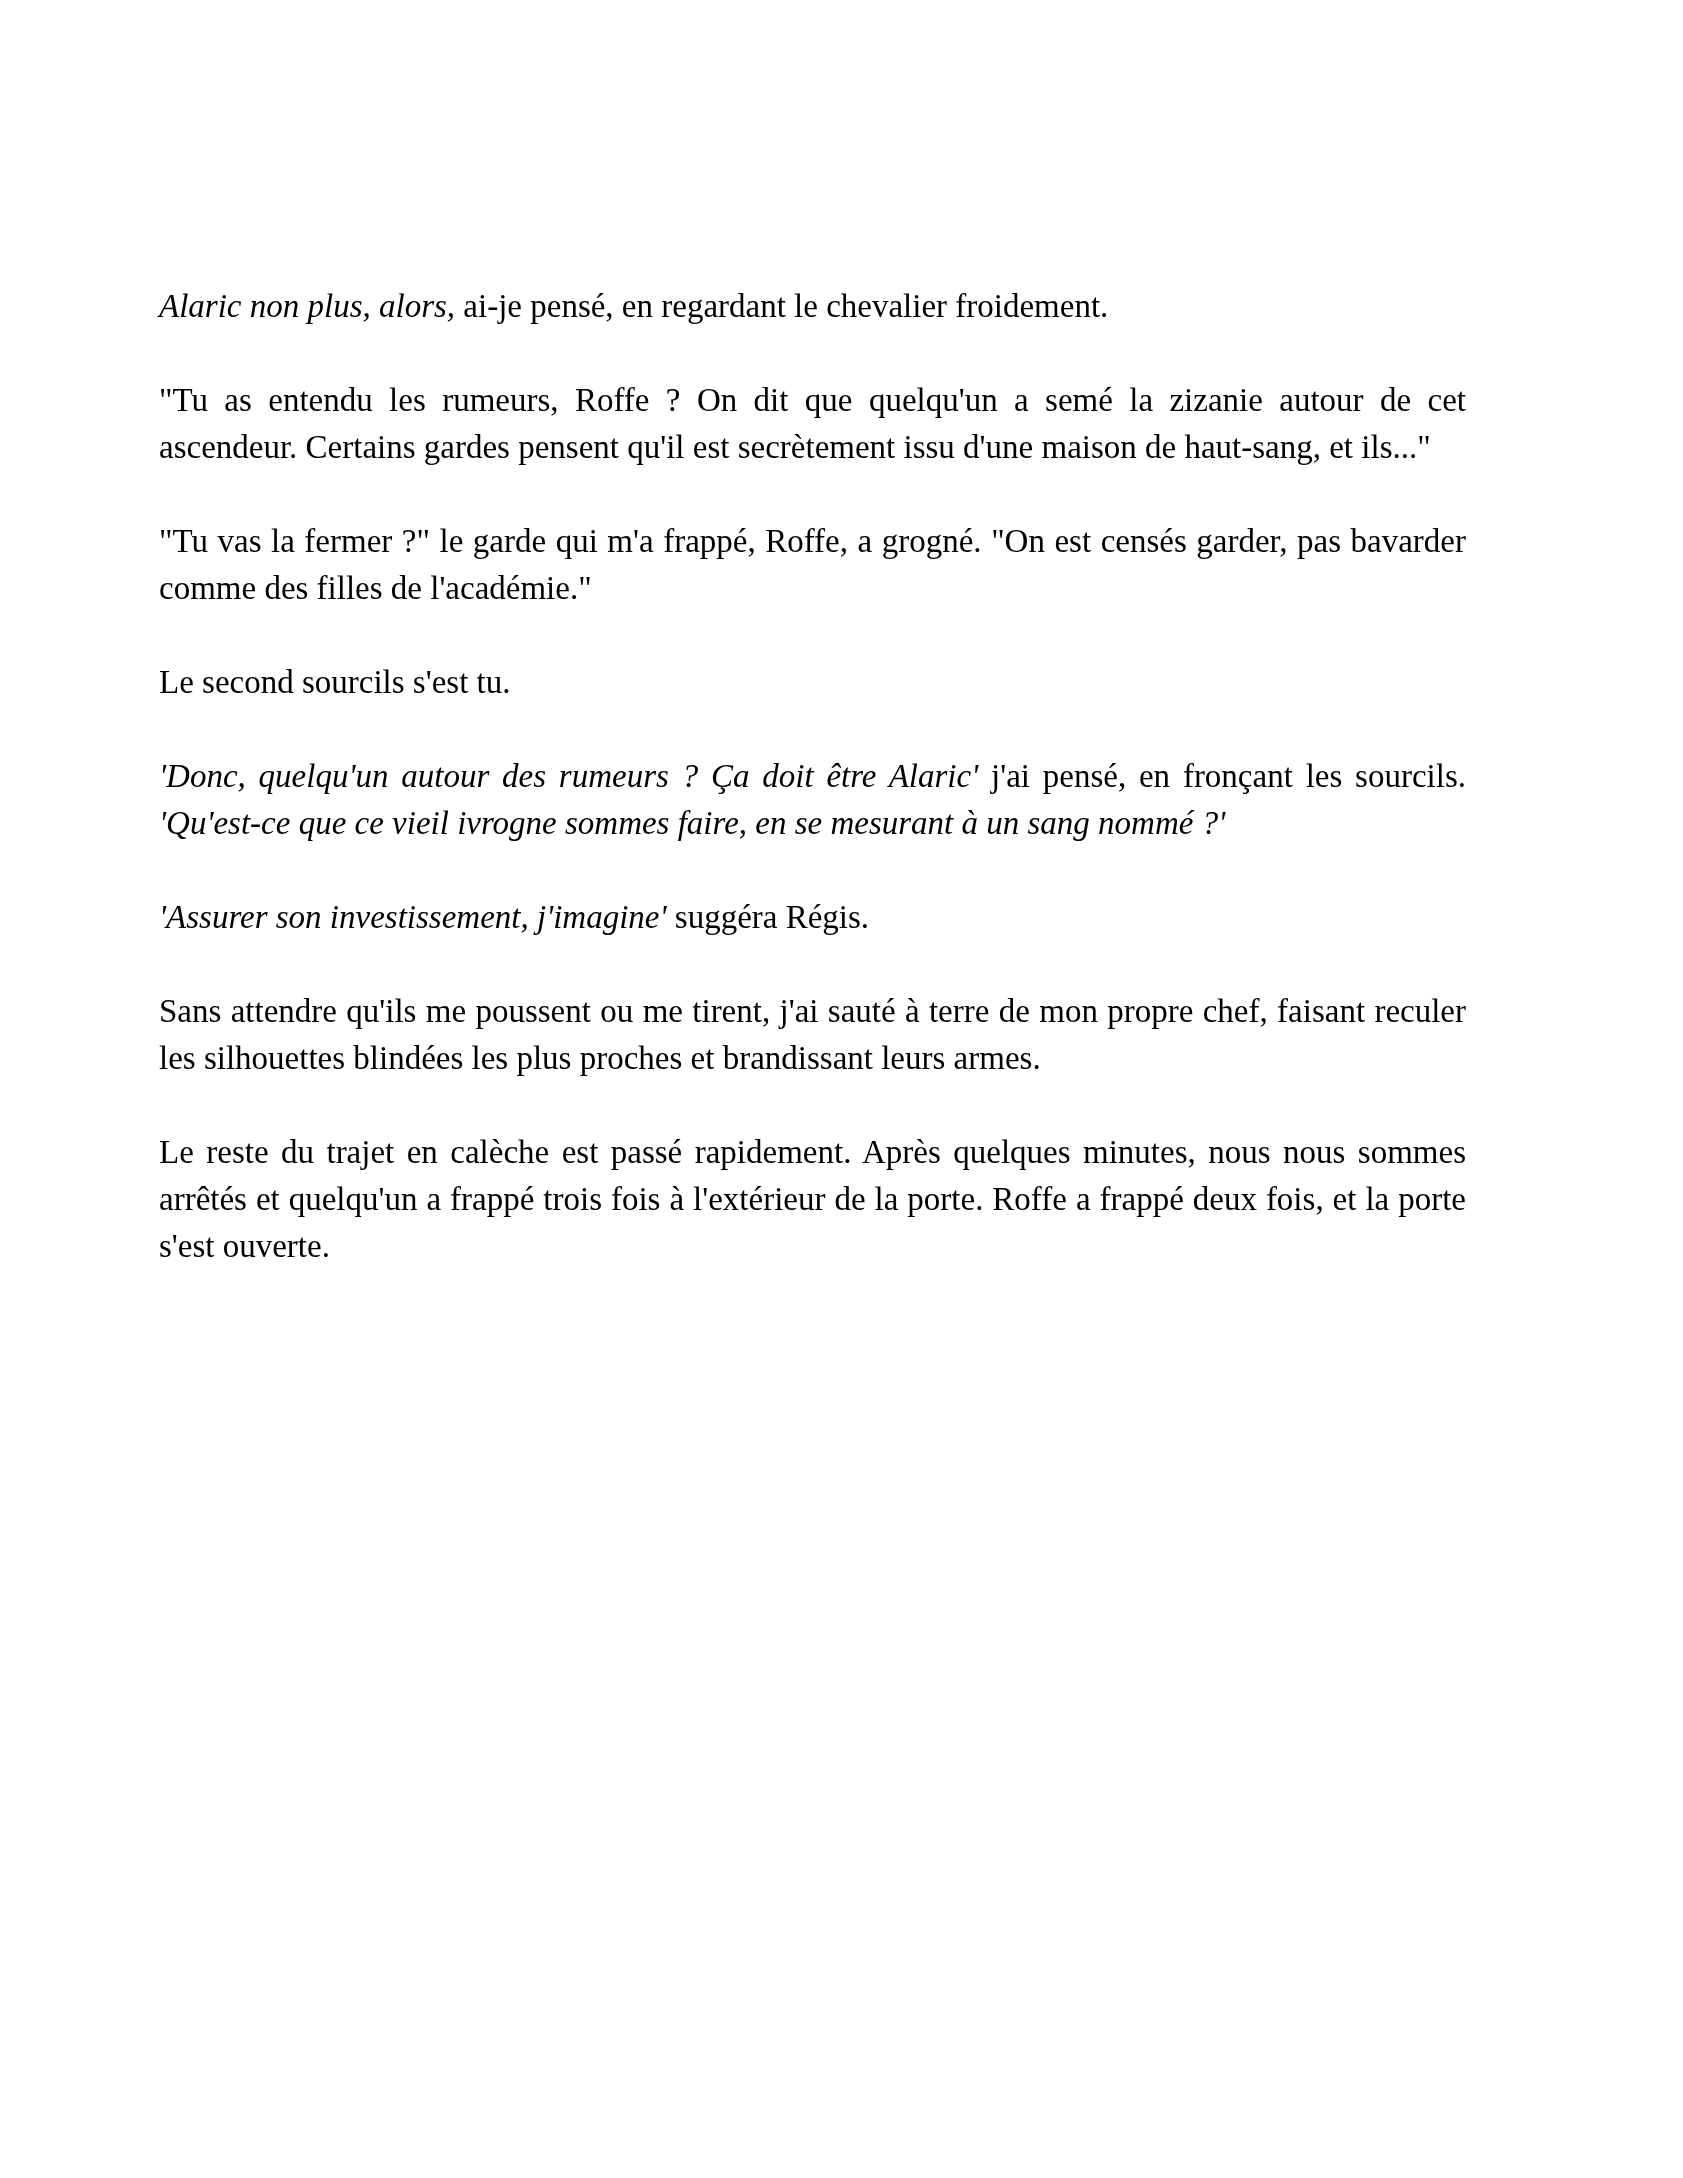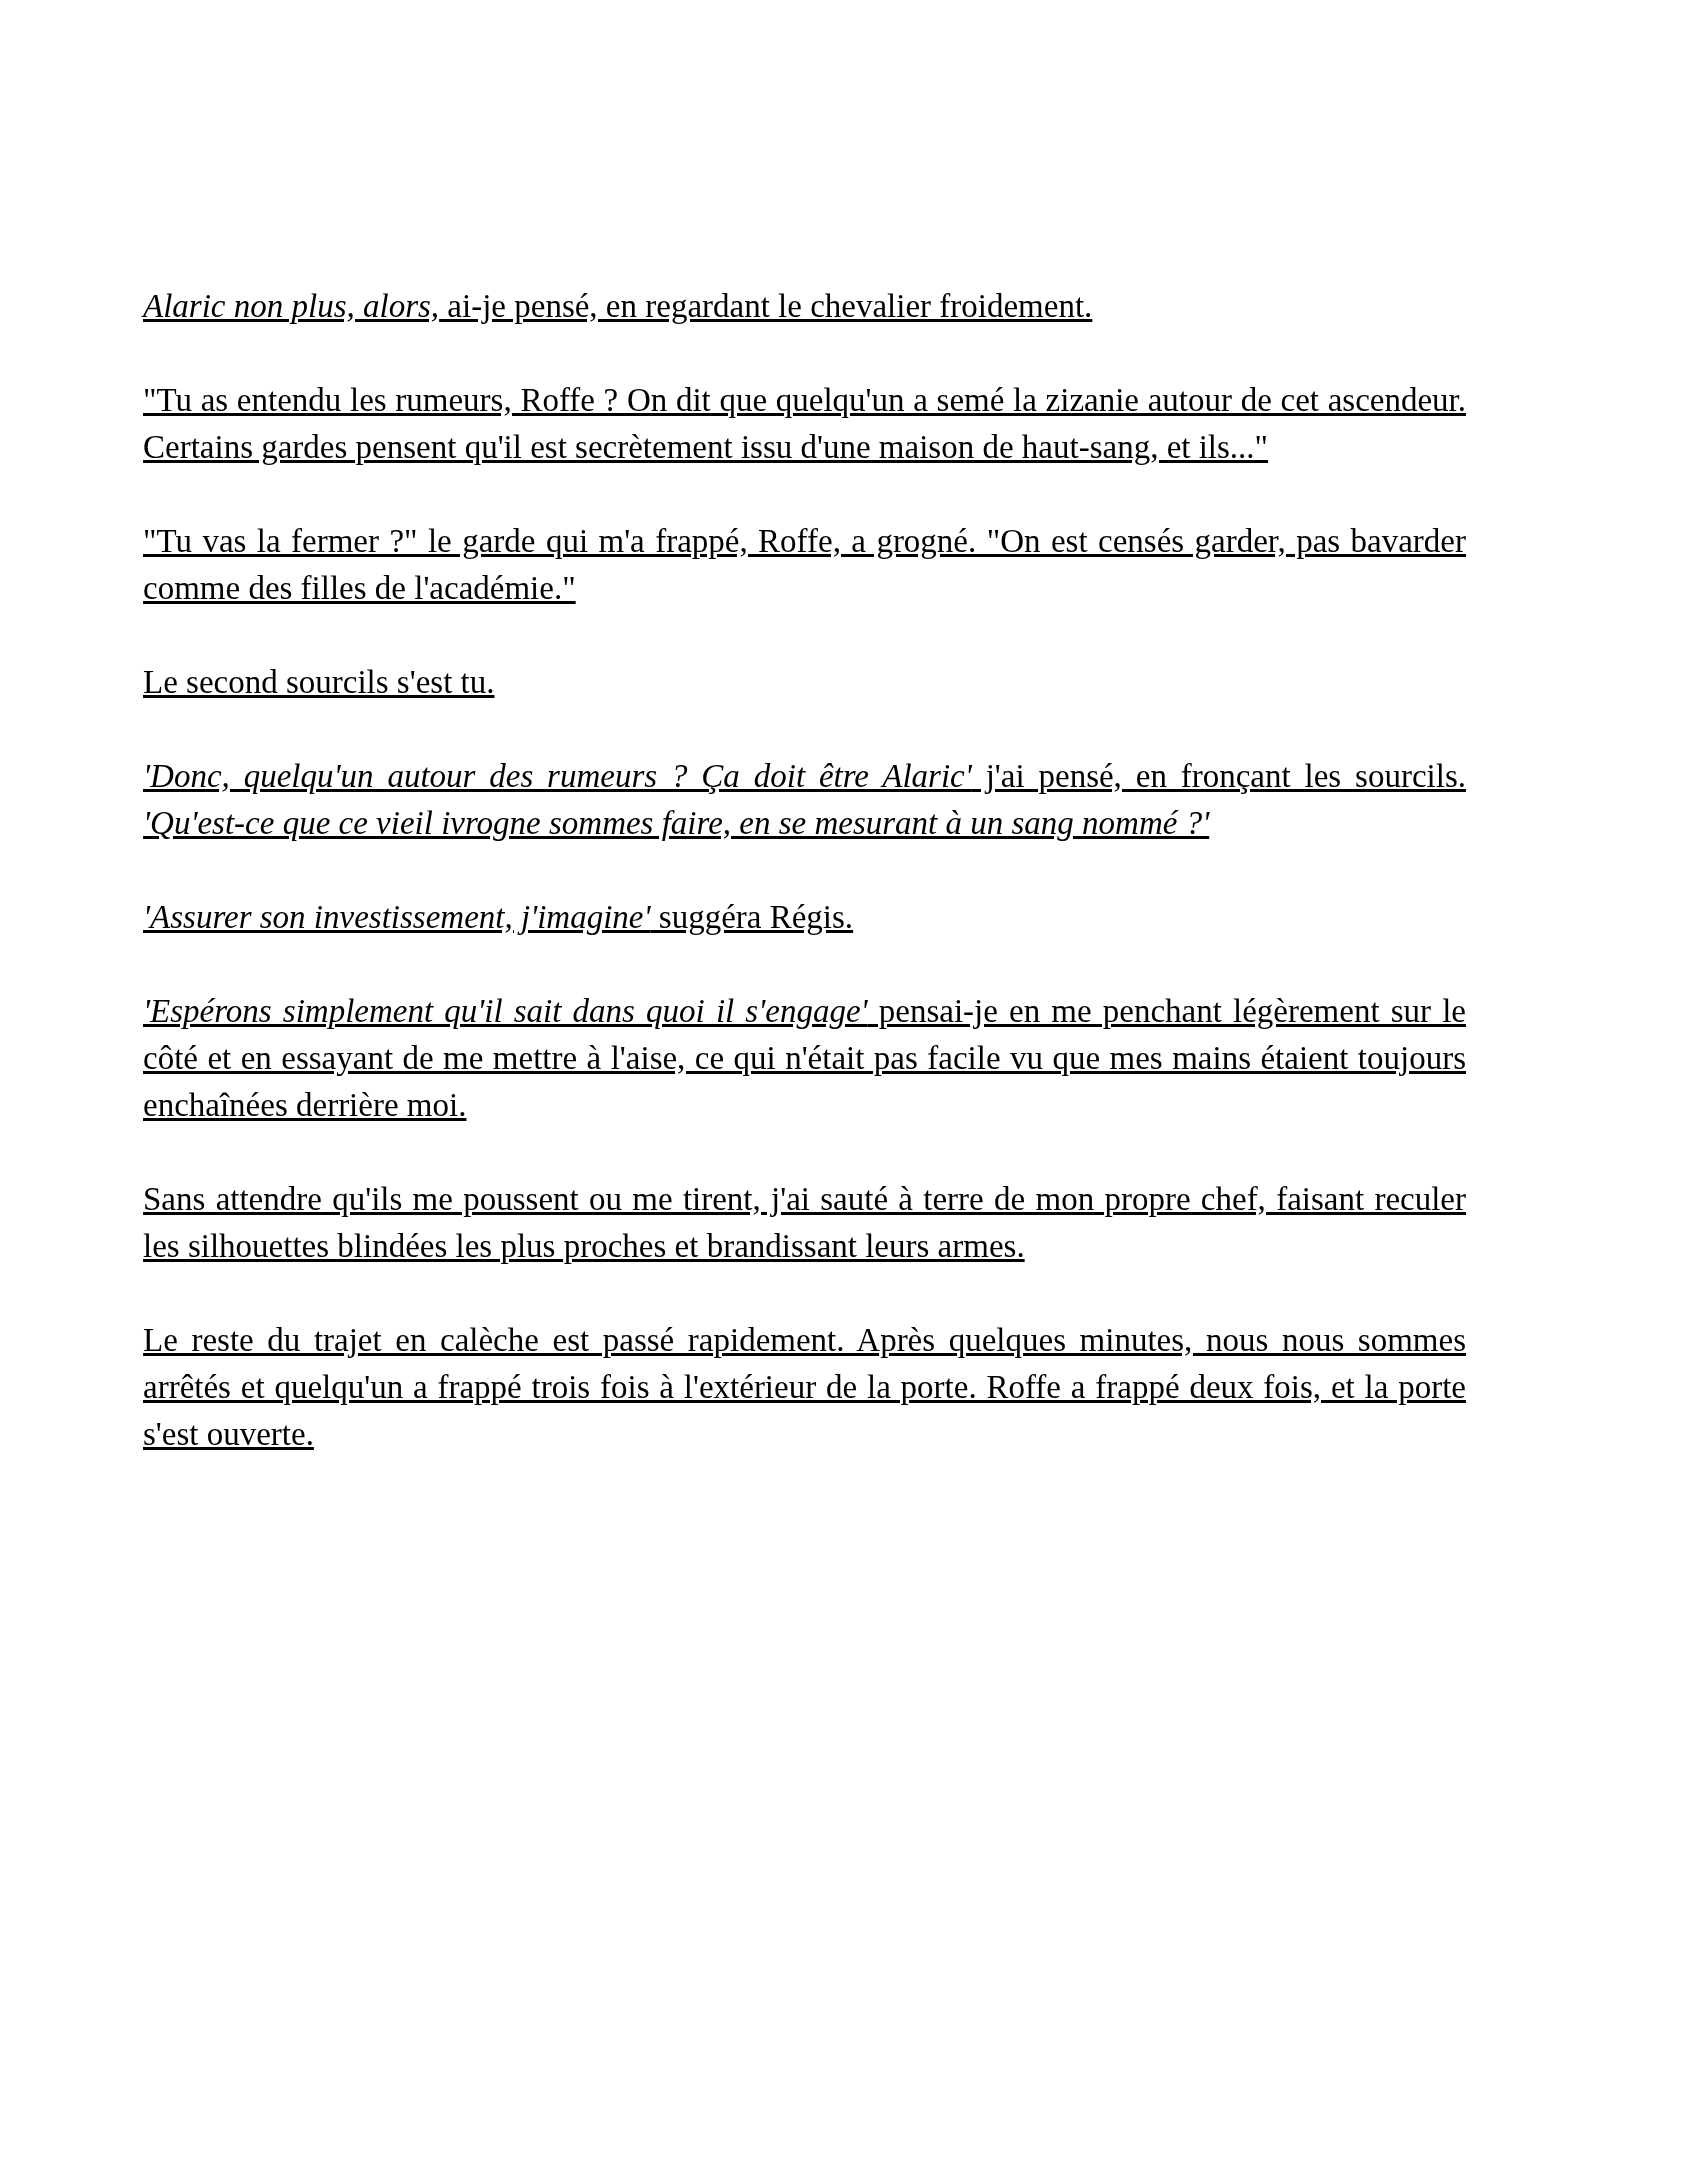--- a/index.html
+++ b/index.html
@@ -24,40 +24,38 @@
     top: 283px;
     width: 1323px;
     font-family: "Liberation Serif", "DejaVu Serif", serif;
     font-size: 33px;
     line-height: 47px;
     color: #000000;
     text-align: justify;
     text-justify: inter-word;
   }
   .page-text p {
-    margin: 0 0 47px 0;
+    margin: 0 0 47px 16px;
     padding: 0;
-    text-decoration: underline;
   }
   .page-text .run-italic {
     font-style: italic;
   }
   .page-text .run-normal {
     font-style: normal;
   }
 </style>
 </head>
 <body>
 
 <div class="page">
   <div class="page-text">
       <p><span class="run-italic">Alaric non plus, alors,</span><span class="run-normal"> ai-je pensé, en regardant le chevalier froidement.</span></p>
       <p><span class="run-normal">"Tu as entendu les rumeurs, Roffe ? On dit que quelqu'un a semé la zizanie autour de cet ascendeur. Certains gardes pensent qu'il est secrètement issu d'une maison de haut-sang, et ils..."</span></p>
       <p><span class="run-normal">"Tu vas la fermer ?" le garde qui m'a frappé, Roffe, a grogné. "On est censés garder, pas bavarder comme des filles de l'académie."</span></p>
       <p><span class="run-normal">Le second sourcils s'est tu.</span></p>
       <p><span class="run-italic">'Donc, quelqu'un autour des rumeurs ? Ça doit être Alaric'</span><span class="run-normal"> j'ai pensé, en fronçant les sourcils. </span><span class="run-italic">'Qu'est-ce que ce vieil ivrogne sommes faire, en se mesurant à un sang nommé ?'</span></p>
       <p><span class="run-italic">'Assurer son investissement, j'imagine'</span><span class="run-normal"> suggéra Régis.</span></p>
-      <p><span class="run-italic">'Espérons simplement qu'il sait dans quoi il s'engage'</span><span class="run-normal"> pensai-je en me penchant légèrement sur le côté et en essayant de me mettre à l'aise, ce qui n'était pas facile vu que mes mains étaient toujours enchaînées derrière moi.</span></p>
       <p><span class="run-normal">Sans attendre qu'ils me poussent ou me tirent, j'ai sauté à terre de mon propre chef, faisant reculer les silhouettes blindées les plus proches et brandissant leurs armes.</span></p>
       <p><span class="run-normal">Le reste du trajet en calèche est passé rapidement. Après quelques minutes, nous nous sommes arrêtés et quelqu'un a frappé trois fois à l'extérieur de la porte. Roffe a frappé deux fois, et la porte s'est ouverte.</span></p>
     </div>
 </div>
 
 
 </body></html>

